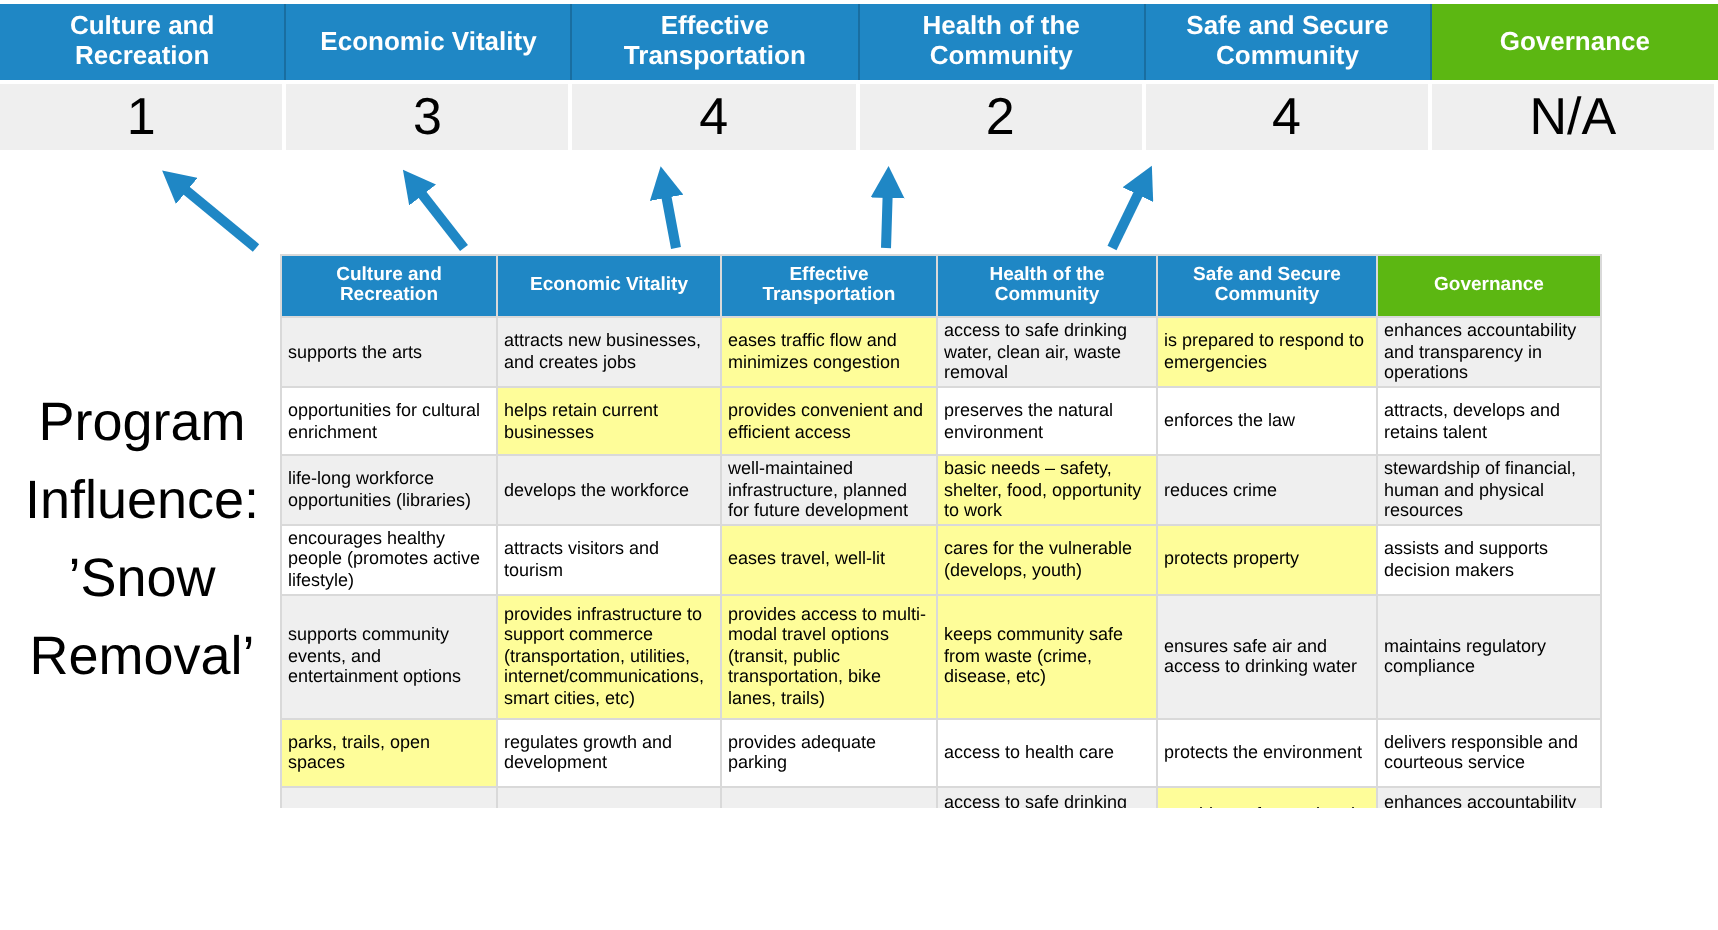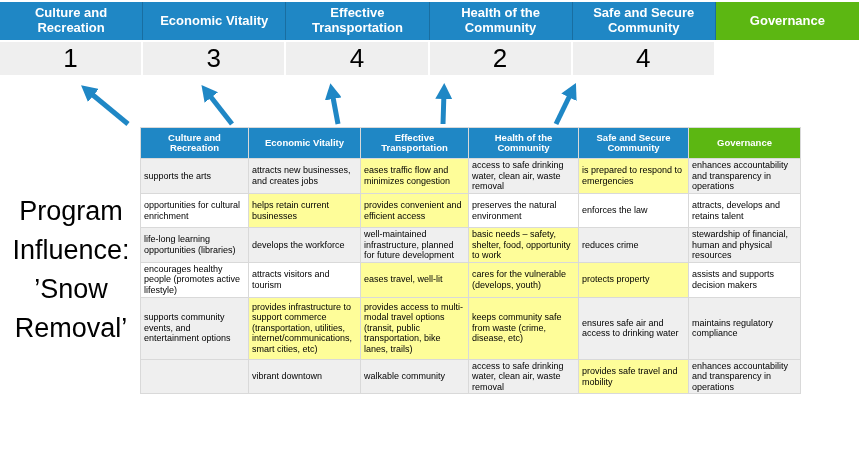--- a/index.html
+++ b/index.html
@@ -51,20 +51,21 @@
       <div class="sb-header blue">Economic Vitality</div>
       <div class="sb-header blue">Effective Transportation</div>
       <div class="sb-header blue">Health of the Community</div>
       <div class="sb-header blue">Safe and Secure Community</div>
       <div class="sb-header green">Governance</div>
       <div class="sb-score">1</div>
       <div class="sb-score">3</div>
       <div class="sb-score">4</div>
       <div class="sb-score">2</div>
       <div class="sb-score">4</div>
+      <div class="sb-score">N/A</div>
     </div>
 
   <svg class="arrows" viewBox="0 0 660 48" xmlns="http://www.w3.org/2000/svg">
     <defs>
       <marker id="ah" markerWidth="3.4" markerHeight="3.4" refX="1.4" refY="1.7" orient="auto">
         <path d="M0,0 L3.2,1.7 L0,3.4 Z" fill="#1F87C5"></path>
       </marker>
     </defs>
     <line x1="128" y1="42" x2="88" y2="9" stroke="#1F87C5" stroke-width="5" marker-end="url(#ah)"></line>
     <line x1="232" y1="42" x2="207" y2="10" stroke="#1F87C5" stroke-width="5" marker-end="url(#ah)"></line>
@@ -105,21 +106,21 @@
         </tr>
         <tr class="even">
           <td>opportunities for cultural enrichment</td>
           <td class="hl">helps retain current businesses</td>
           <td class="hl">provides convenient and efficient access</td>
           <td>preserves the natural environment</td>
           <td>enforces the law</td>
           <td>attracts, develops and retains talent</td>
         </tr>
         <tr class="odd">
-          <td>life-long learning opportunities (libraries)</td>
+          <td>life-long workforce opportunities (libraries)</td>
           <td>develops the workforce</td>
           <td>well-maintained infrastructure, planned for future development</td>
           <td class="hl">basic needs – safety, shelter, food, opportunity to work</td>
           <td>reduces crime</td>
           <td>stewardship of financial, human and physical resources</td>
         </tr>
         <tr class="even">
           <td>encourages healthy people (promotes active lifestyle)</td>
           <td>attracts visitors and tourism</td>
           <td class="hl">eases travel, well-lit</td>
@@ -128,20 +129,28 @@
           <td>assists and supports decision makers</td>
         </tr>
         <tr class="odd">
           <td>supports community events, and entertainment options</td>
           <td class="hl">provides infrastructure to support commerce (transportation, utilities, internet/communications, smart cities, etc)</td>
           <td class="hl">provides access to multi-modal travel options (transit, public transportation, bike lanes, trails)</td>
           <td class="hl">keeps community safe from waste (crime, disease, etc)</td>
           <td>ensures safe air and access to drinking water</td>
           <td>maintains regulatory compliance</td>
         </tr>
+        <tr class="even">
+          <td class="hl">parks, trails, open spaces</td>
+          <td>regulates growth and development</td>
+          <td>provides adequate parking</td>
+          <td>access to health care</td>
+          <td>protects the environment</td>
+          <td>delivers responsible and courteous service</td>
+        </tr>
         <tr class="odd">
           <td></td>
           <td>vibrant downtown</td>
           <td>walkable community</td>
           <td>access to safe drinking water, clean air, waste removal</td>
           <td class="hl">provides safe travel and mobility</td>
           <td>enhances accountability and transparency in operations</td>
         </tr>
       </tbody>
   </table>

